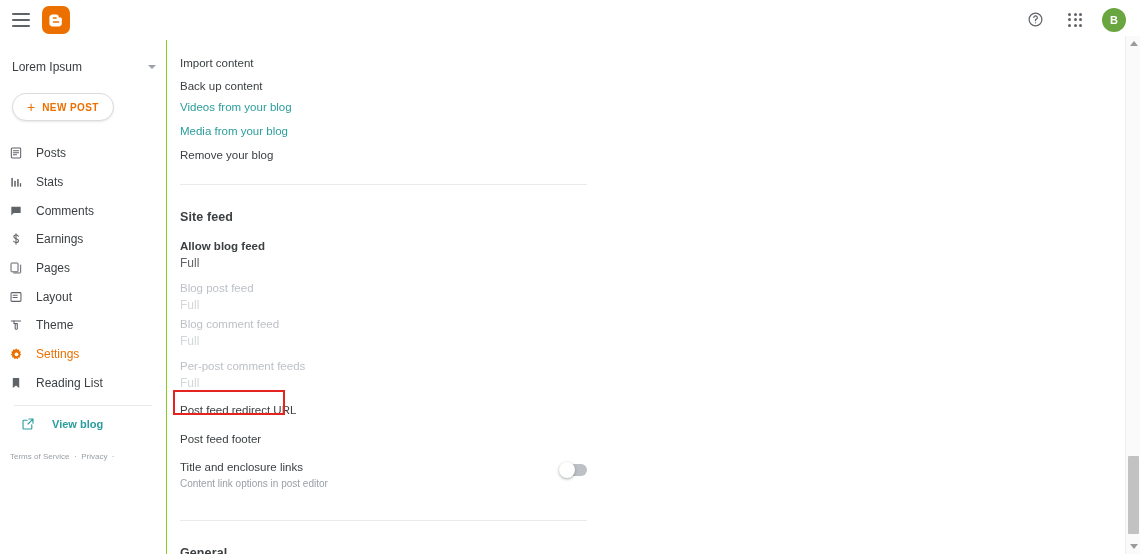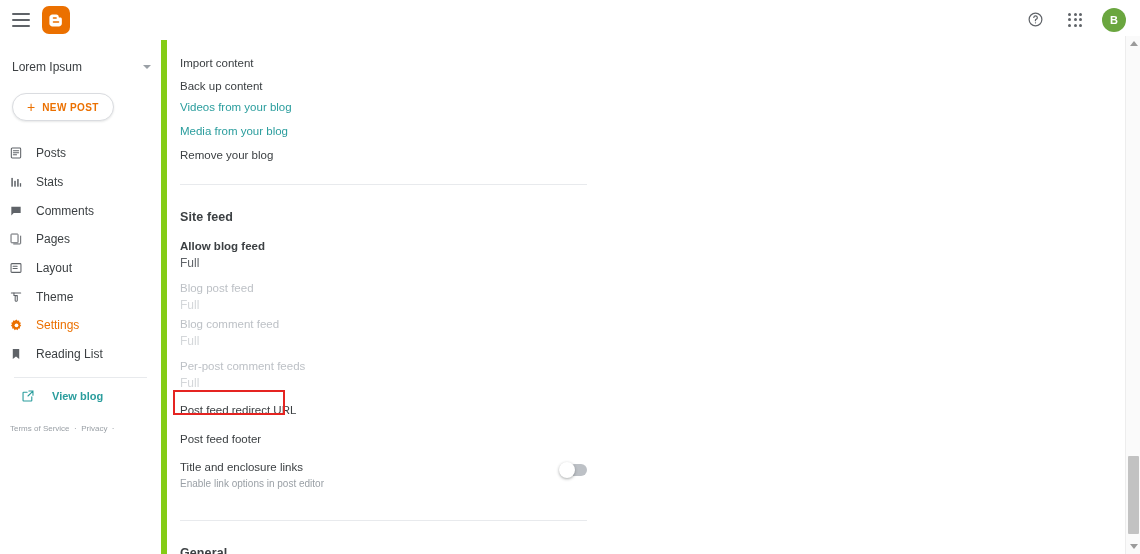--- a/index.html
+++ b/index.html
@@ -42,21 +42,21 @@
   .avatar {
     width:24px; height:24px; border-radius:50%; background:#6aa63f;
     color:#fff; font-size:11px; font-weight:bold;
     display:flex; align-items:center; justify-content:center; cursor:pointer;
     letter-spacing:0;
   }
 
   
   .sidebar {
     position:absolute; left:0; top:40px; width:167px; height:514px;
-    background:#fff; border-right:6px solid #84cc16;
+    background:#fff; border-right:1px solid #84cc16;
   }
   .blog-select {
     display:flex; align-items:center; height:32px; margin-top:11px; padding:0 10px 0 12px;
     cursor:pointer;
   }
   .blog-select .name { font-size:12px; color:#3c4043; flex:1; }
   .chev {
     width:0; height:0; border-left:4px solid transparent; border-right:4px solid transparent;
     border-top:4px solid #9aa0a6;
   }
@@ -233,20 +233,29 @@
 
       <div class="navitem">
         <span class="nicon">
           <svg width="14" height="14" viewBox="0 0 24 24" fill="currentColor">
             <path d="M4 4.5h16v11H8l-4 4z"></path>
           </svg>
         </span>
         <span class="nlabel">Comments</span>
       </div>
 
+      <div class="navitem">
+        <span class="nicon">
+          <svg width="14" height="14" viewBox="0 0 24 24" fill="none" stroke="currentColor" stroke-width="1.8" stroke-linecap="round">
+            <path d="M12 3v18"></path>
+            <path d="M16 7.2c-.9-1.3-2.3-1.9-4-1.9-2.2 0-3.7 1.1-3.7 2.9 0 4.3 8 2.2 8 6.6 0 1.9-1.7 3.1-4.1 3.1-1.9 0-3.4-.7-4.3-2"></path>
+          </svg>
+        </span>
+        <span class="nlabel">Earnings</span>
+      </div>
 
       <div class="navitem">
         <span class="nicon">
           <svg width="14" height="14" viewBox="0 0 24 24" fill="none" stroke="currentColor" stroke-width="1.7">
             <rect x="3.5" y="3.5" width="12" height="15" rx="1"></rect>
             <path d="M8 20.5h11a1 1 0 0 0 1-1V7" stroke-linecap="round"></path>
           </svg>
         </span>
         <span class="nlabel">Pages</span>
       </div>
@@ -374,21 +383,21 @@
 
       <div class="setting plain" style="margin-top:13.5px;">
         <div class="txt">
           <div class="s-label">Post feed footer</div>
         </div>
       </div>
 
       <div class="setting" style="margin-top:13px;">
         <div class="txt">
           <div class="s-label" style="font-weight:normal;">Title and enclosure links</div>
-          <div class="s-sub">Enable link options in post editor</div>
+          <div class="s-sub">Content link options in post editor</div>
         </div>
         <div class="toggle">
           <div class="knob"></div>
         </div>
       </div>
 
       <div class="divider" style="margin-top:29px;"></div>
 
       <div class="section-title" style="margin-top:25px;">General</div>
 

